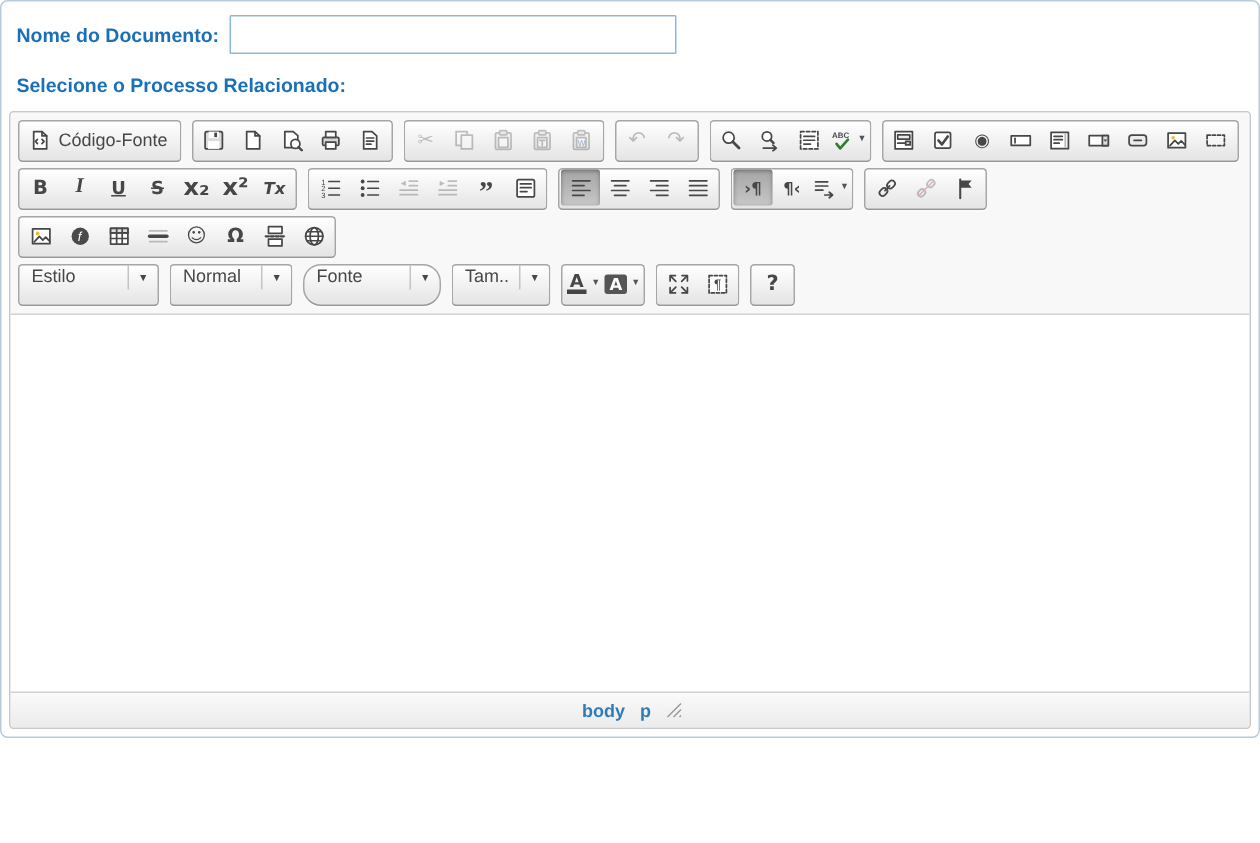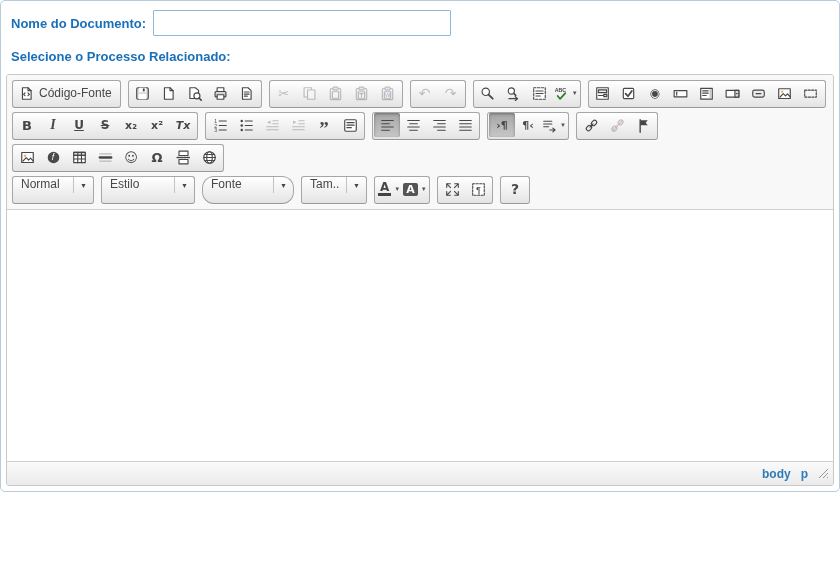--- a/index.html
+++ b/index.html
@@ -75,21 +75,21 @@
   .tb-btn.disabled{opacity:.32;}
   .btn-arrow{font-size:6px;color:#555;margin-left:3px;line-height:1;}
   .ic{display:inline-flex;align-items:center;justify-content:center;}
   .ic svg{display:block;}
   
   .glyph{font-size:12px;font-weight:bold;line-height:1;font-family:"DejaVu Sans",sans-serif;}
   .g-bold{font-size:13px;}
   .g-italic{font-style:italic;font-family:"Liberation Serif","DejaVu Serif",serif;font-size:14px;}
   .g-underline{text-decoration:underline;}
   .g-strikethrough{text-decoration:line-through;}
-  .g-subscript,.g-superscript{font-size:11px;}
+  .g-subscript,.g-superscript{font-size:16px;}
   .g-remove-format{font-size:11px;font-style:italic;}
   .g-blockquote{font-size:19px;line-height:.35;transform:translateY(4px);font-family:"Liberation Serif","DejaVu Serif",serif;}
   .g-radio-button{font-size:12px;font-weight:normal;}
   .g-smiley{font-size:13px;font-weight:normal;}
   .g-special-char{font-size:13px;}
   .g-about{font-size:14px;}
   .g-undo,.g-redo{font-size:14px;font-weight:normal;}
   .g-cut{font-size:13px;font-weight:normal;}
   .g-bidi-ltr,.g-bidi-rtl{font-size:11px;letter-spacing:0;}
   .g-text-color{font-size:12px;border-bottom:3px solid #444;padding:0 2px;line-height:11px;}
@@ -100,21 +100,21 @@
   .combo-arrow{font-size:7px;color:#474747;padding:0 6px;border-left:1px solid #c3c3c3;height:16px;display:flex;align-items:center;}
   .combo-styles{width:92px;}
   .combo-format{width:80px;}
   .combo-font{width:90px;border-radius:12px;}
   .combo-size{width:64px;}
   
   .content{flex:1;background:#fff;}
   .statusbar{
     height:23px;border-top:1px solid #d1d1d1;
     background:linear-gradient(#fafafa,#ebebeb);
-    display:flex;align-items:center;justify-content:flex-end;
+    display:flex;align-items:center;justify-content:center;
     padding:0 4px 0 7px;
   }
   .elpath{display:flex;align-items:center;}
   .elpath span{color:#2f7cb8;font-size:12px;font-weight:bold;margin-right:10px;cursor:pointer;}
   .grip{display:flex;align-items:flex-end;cursor:se-resize;}
 </style>
 </head>
 <body>
 
 <div class="page">
@@ -559,26 +559,26 @@
                 <svg viewBox="0 0 13 13" width="15" height="15" fill="none" stroke="#474747" stroke-width="1" stroke-linecap="round" stroke-linejoin="round">
                   <circle cx="6.5" cy="6.5" r="5" fill="#fff"></circle>
                   <ellipse cx="6.5" cy="6.5" rx="2.4" ry="5"></ellipse>
                   <path d="M1.5 6.5h10M2.3 3.9h8.4M2.3 9.1h8.4"></path>
                 </svg>
               </span>
             </a>
           </span>
         </div>
         <div class="tb-row">
+          <a class="tb-group combo combo-styles">
+            <span class="combo-label">Estilo</span>
+            <span class="combo-arrow">▼</span>
+          </a>
           <a class="tb-group combo combo-format">
             <span class="combo-label">Normal</span>
-            <span class="combo-arrow">▼</span>
-          </a>
-          <a class="tb-group combo combo-styles">
-            <span class="combo-label">Estilo</span>
             <span class="combo-arrow">▼</span>
           </a>
           <a class="tb-group combo combo-font">
             <span class="combo-label">Fonte</span>
             <span class="combo-arrow">▼</span>
           </a>
           <a class="tb-group combo combo-size">
             <span class="combo-label">Tam..</span>
             <span class="combo-arrow">▼</span>
           </a>

